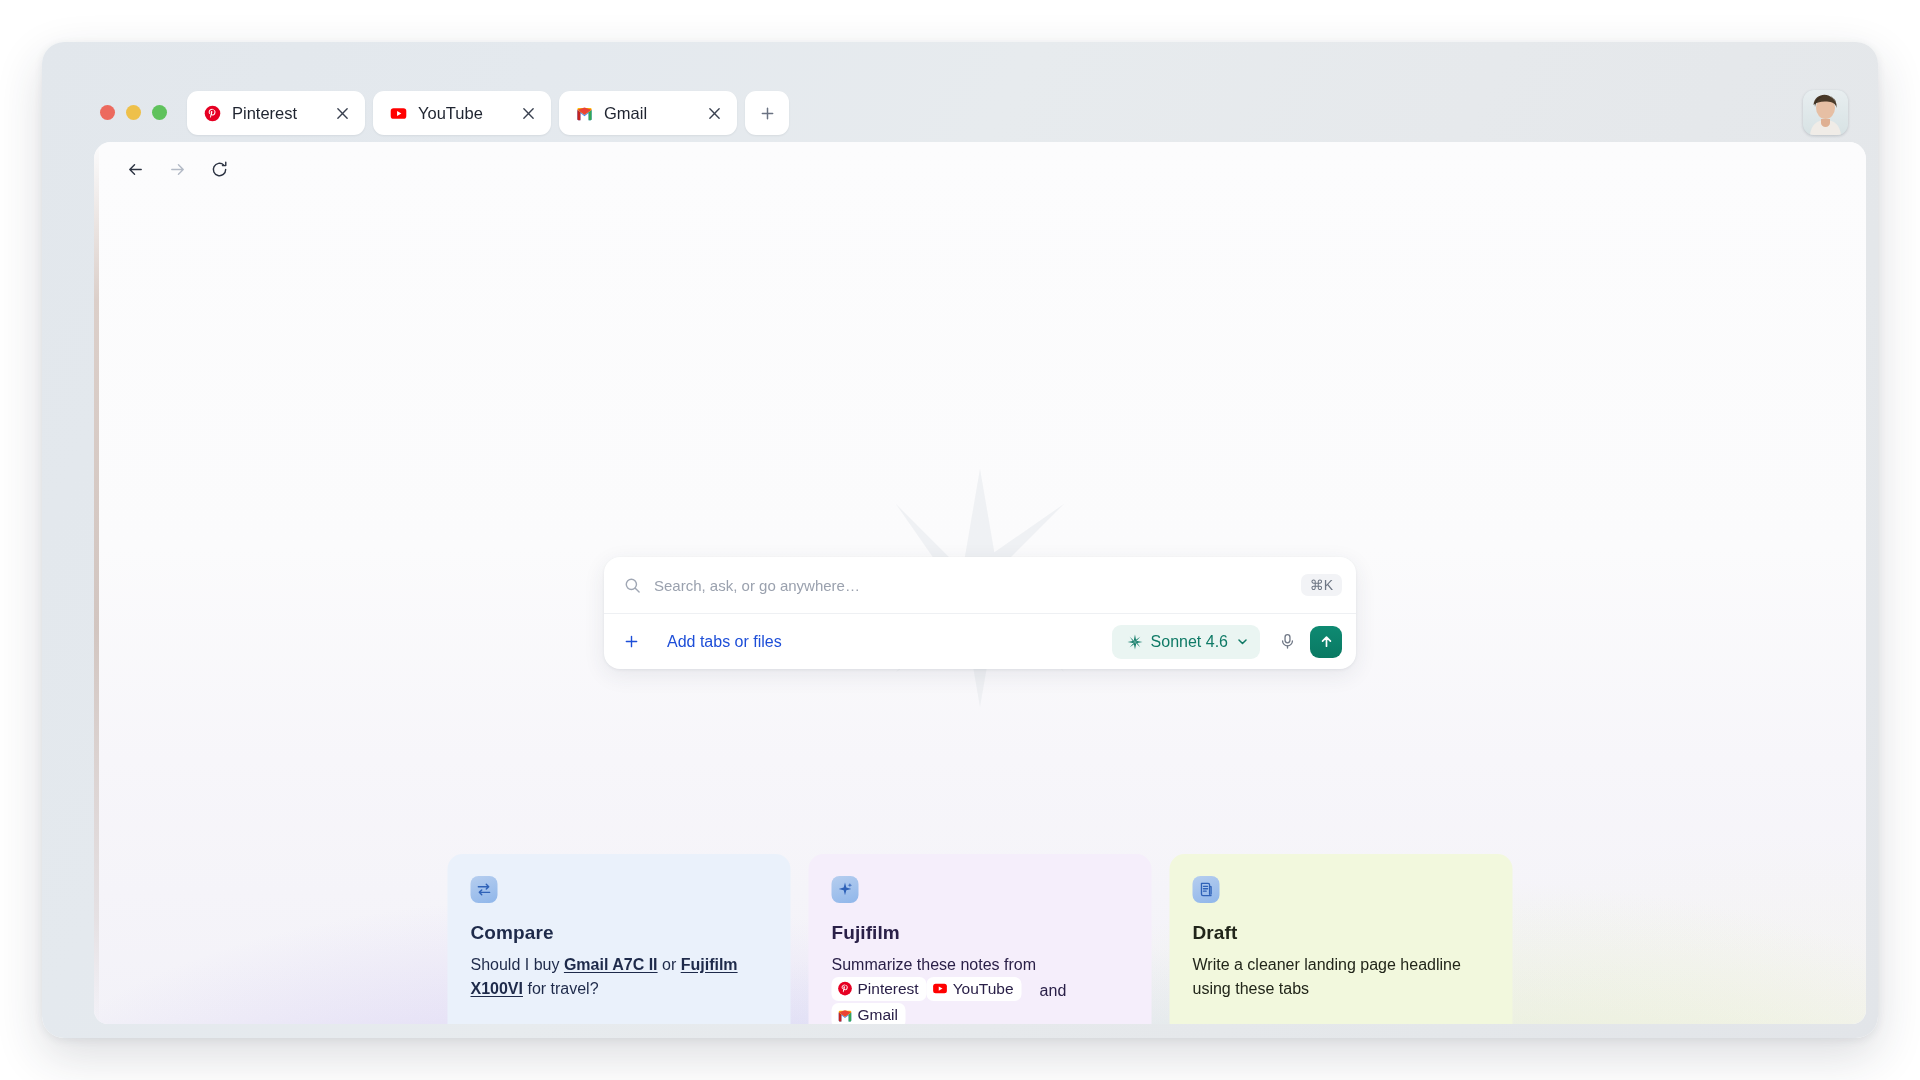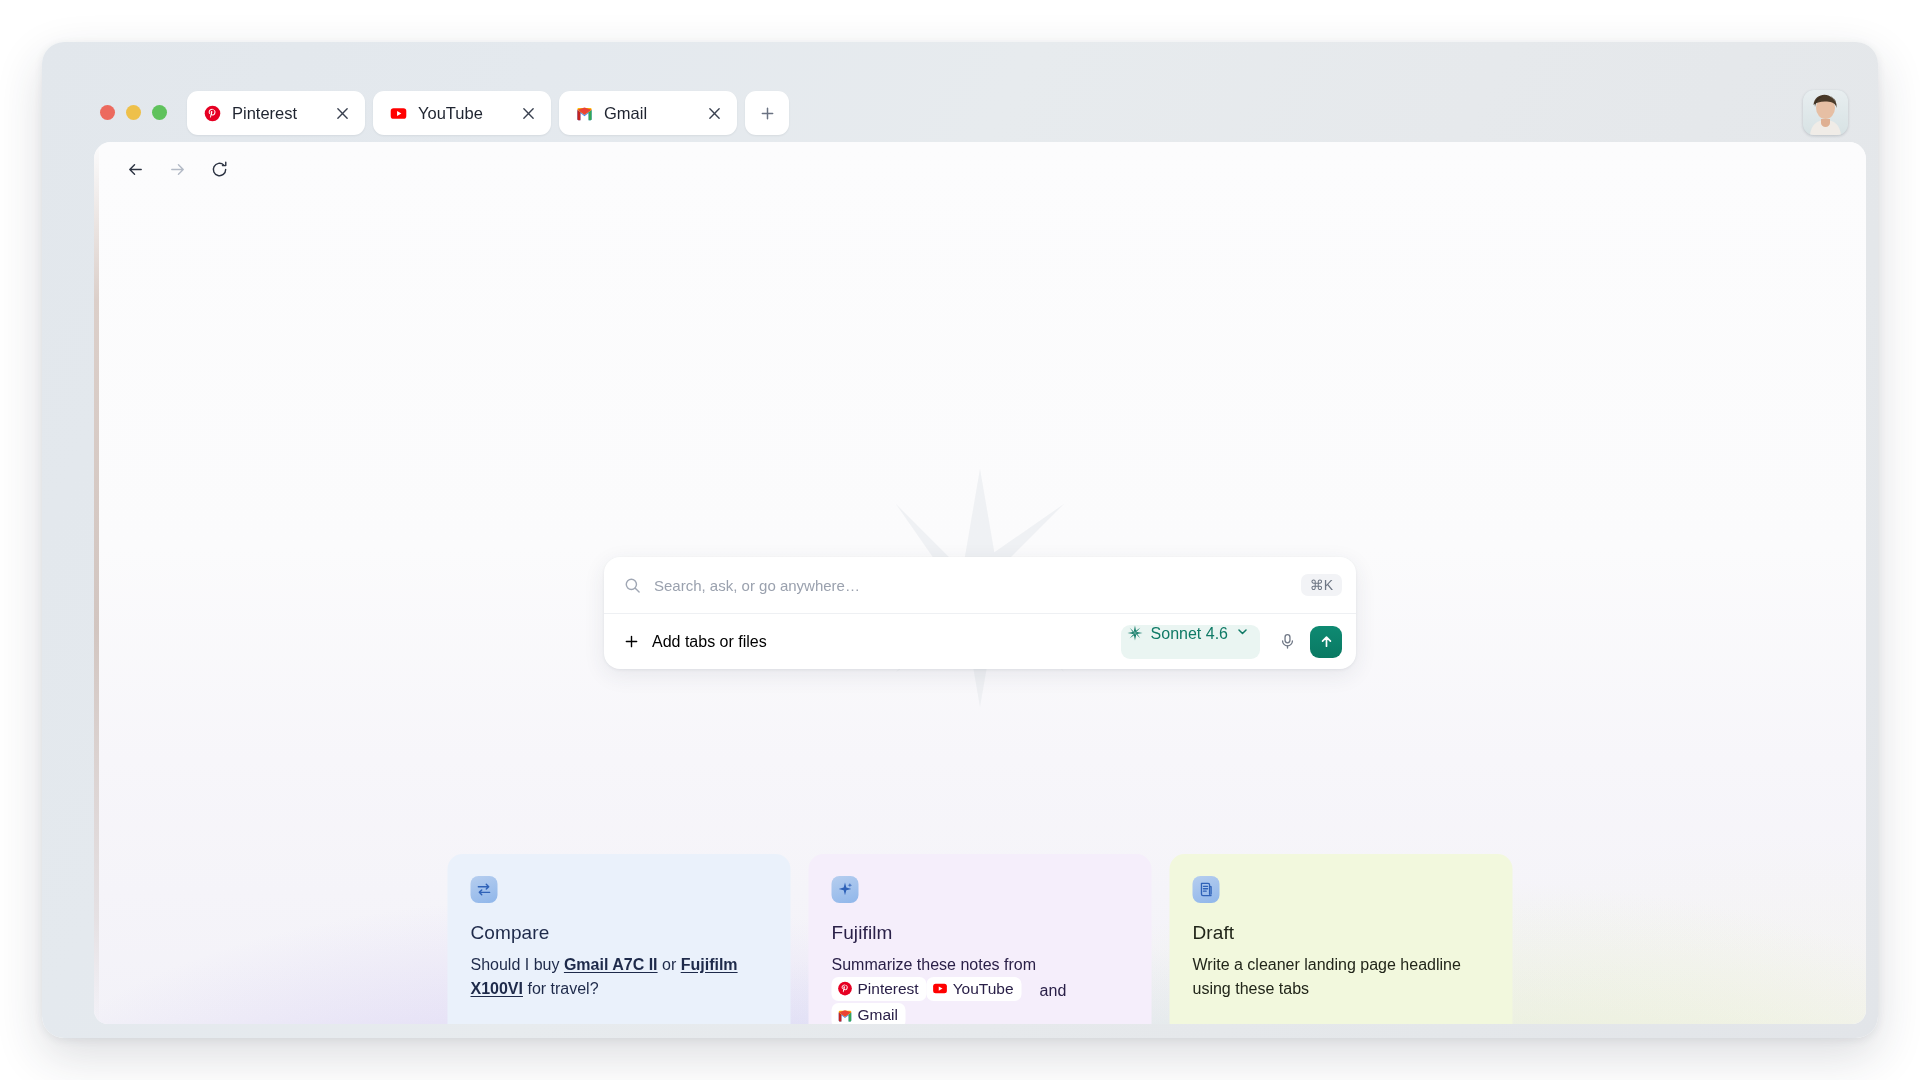--- a/index.html
+++ b/index.html
@@ -227,31 +227,32 @@
 
   .omni-row2 {
     display: flex;
     align-items: center;
     height: 55px;
     padding: 0 14px 0 20px;
   }
   .add-tabs {
     display: flex;
     align-items: center;
-    color: #000000;
+    color: #1d4ed8;
     font-size: 16px;
-    gap: 13px;
+    gap: 28px;
   }
   .spacer { flex: 1 1 auto; }
 
   .model-pill {
     display: flex;
+    align-items: center;
     gap: 8px;
     height: 34px;
-    padding: 0 11px 0 6px;
+    padding: 0 11px 0 15px;
     border-radius: 9px;
     background: #eaf5f2;
     color: #0f7a66;
     font-size: 16px;
     margin-right: 12px;
   }
   .model-pill .starburst { display: flex; }
   .mic {
     width: 30px; height: 30px;
     display: flex; align-items: center; justify-content: center;
@@ -282,21 +283,21 @@
     padding: 22px 22px 22px 23px;
   }
   .card .card-icon {
     width: 27px; height: 27px;
     border-radius: 8px;
     display: flex; align-items: center; justify-content: center;
     margin-bottom: 19px;
   }
   .card h3 {
     font-size: 19px;
-    font-weight: 400;
+    font-weight: 700;
     margin-bottom: 9px;
     letter-spacing: .1px;
   }
   .card p {
     font-size: 16px;
     line-height: 1.47;
   }
 
   .card.compare   { background: #eaf1fb; color: #1e2a4a; }
   .card.summarize { background: #f5eefb; color: #2a2048; }

